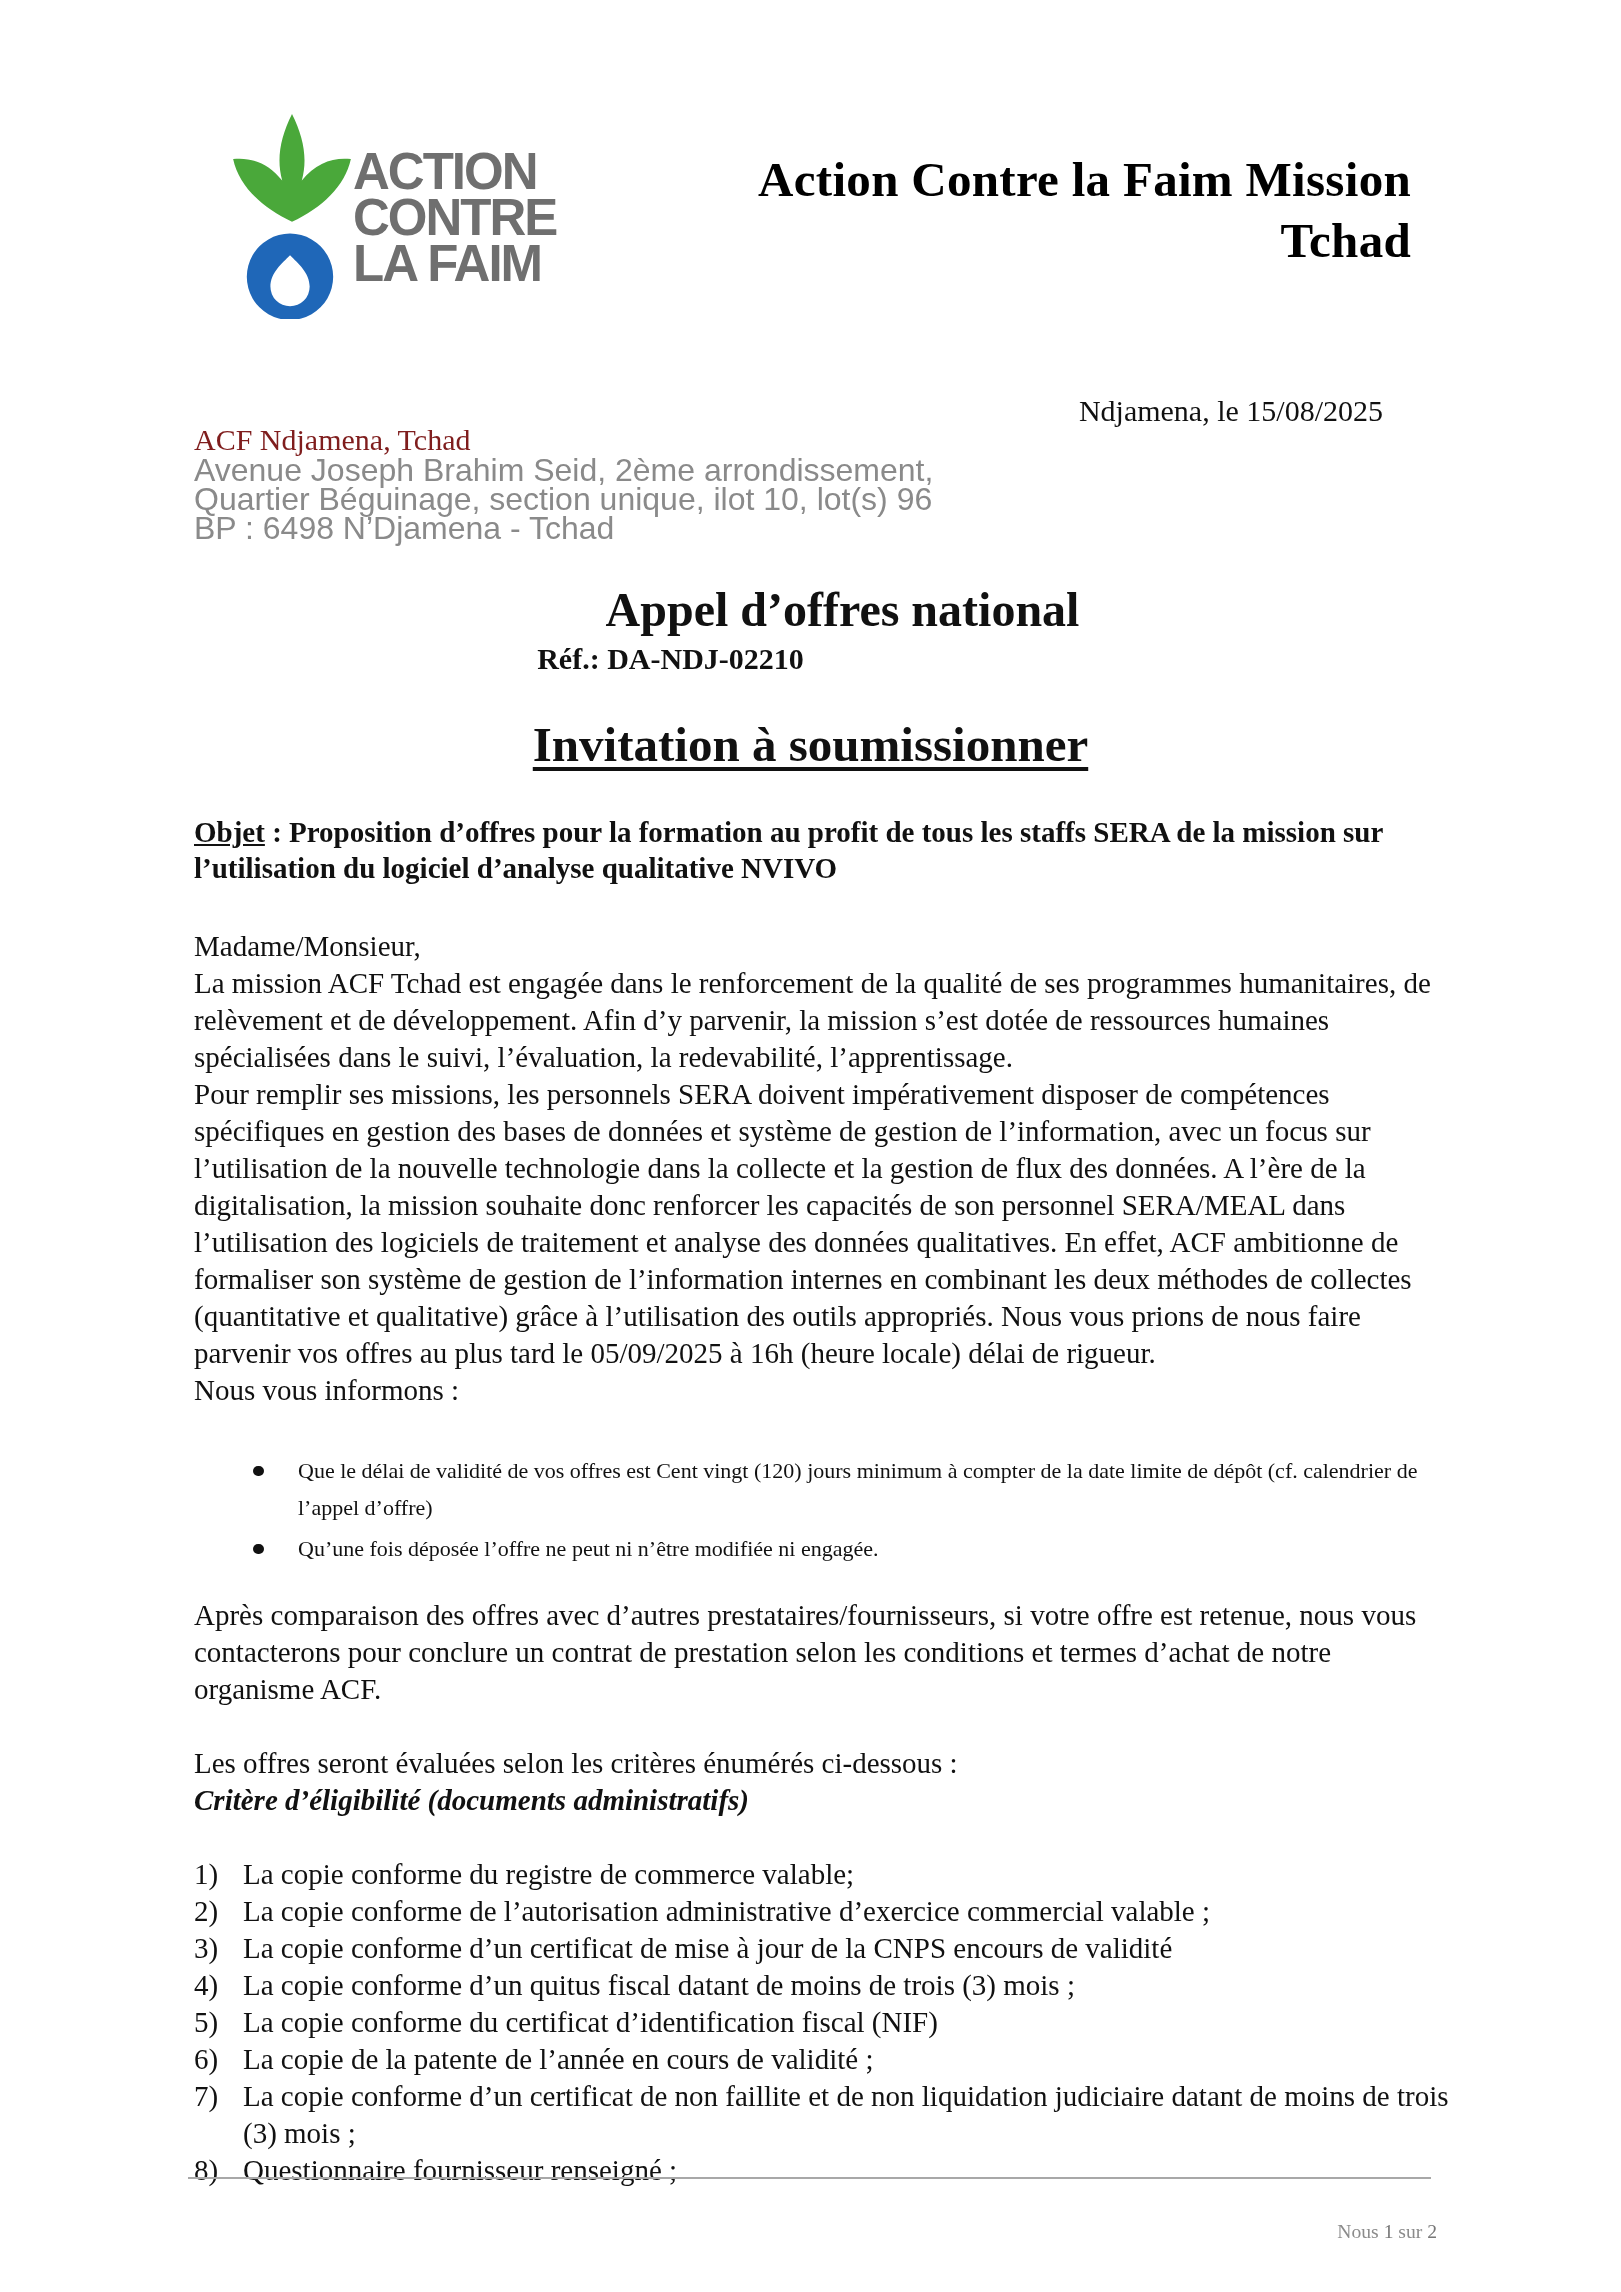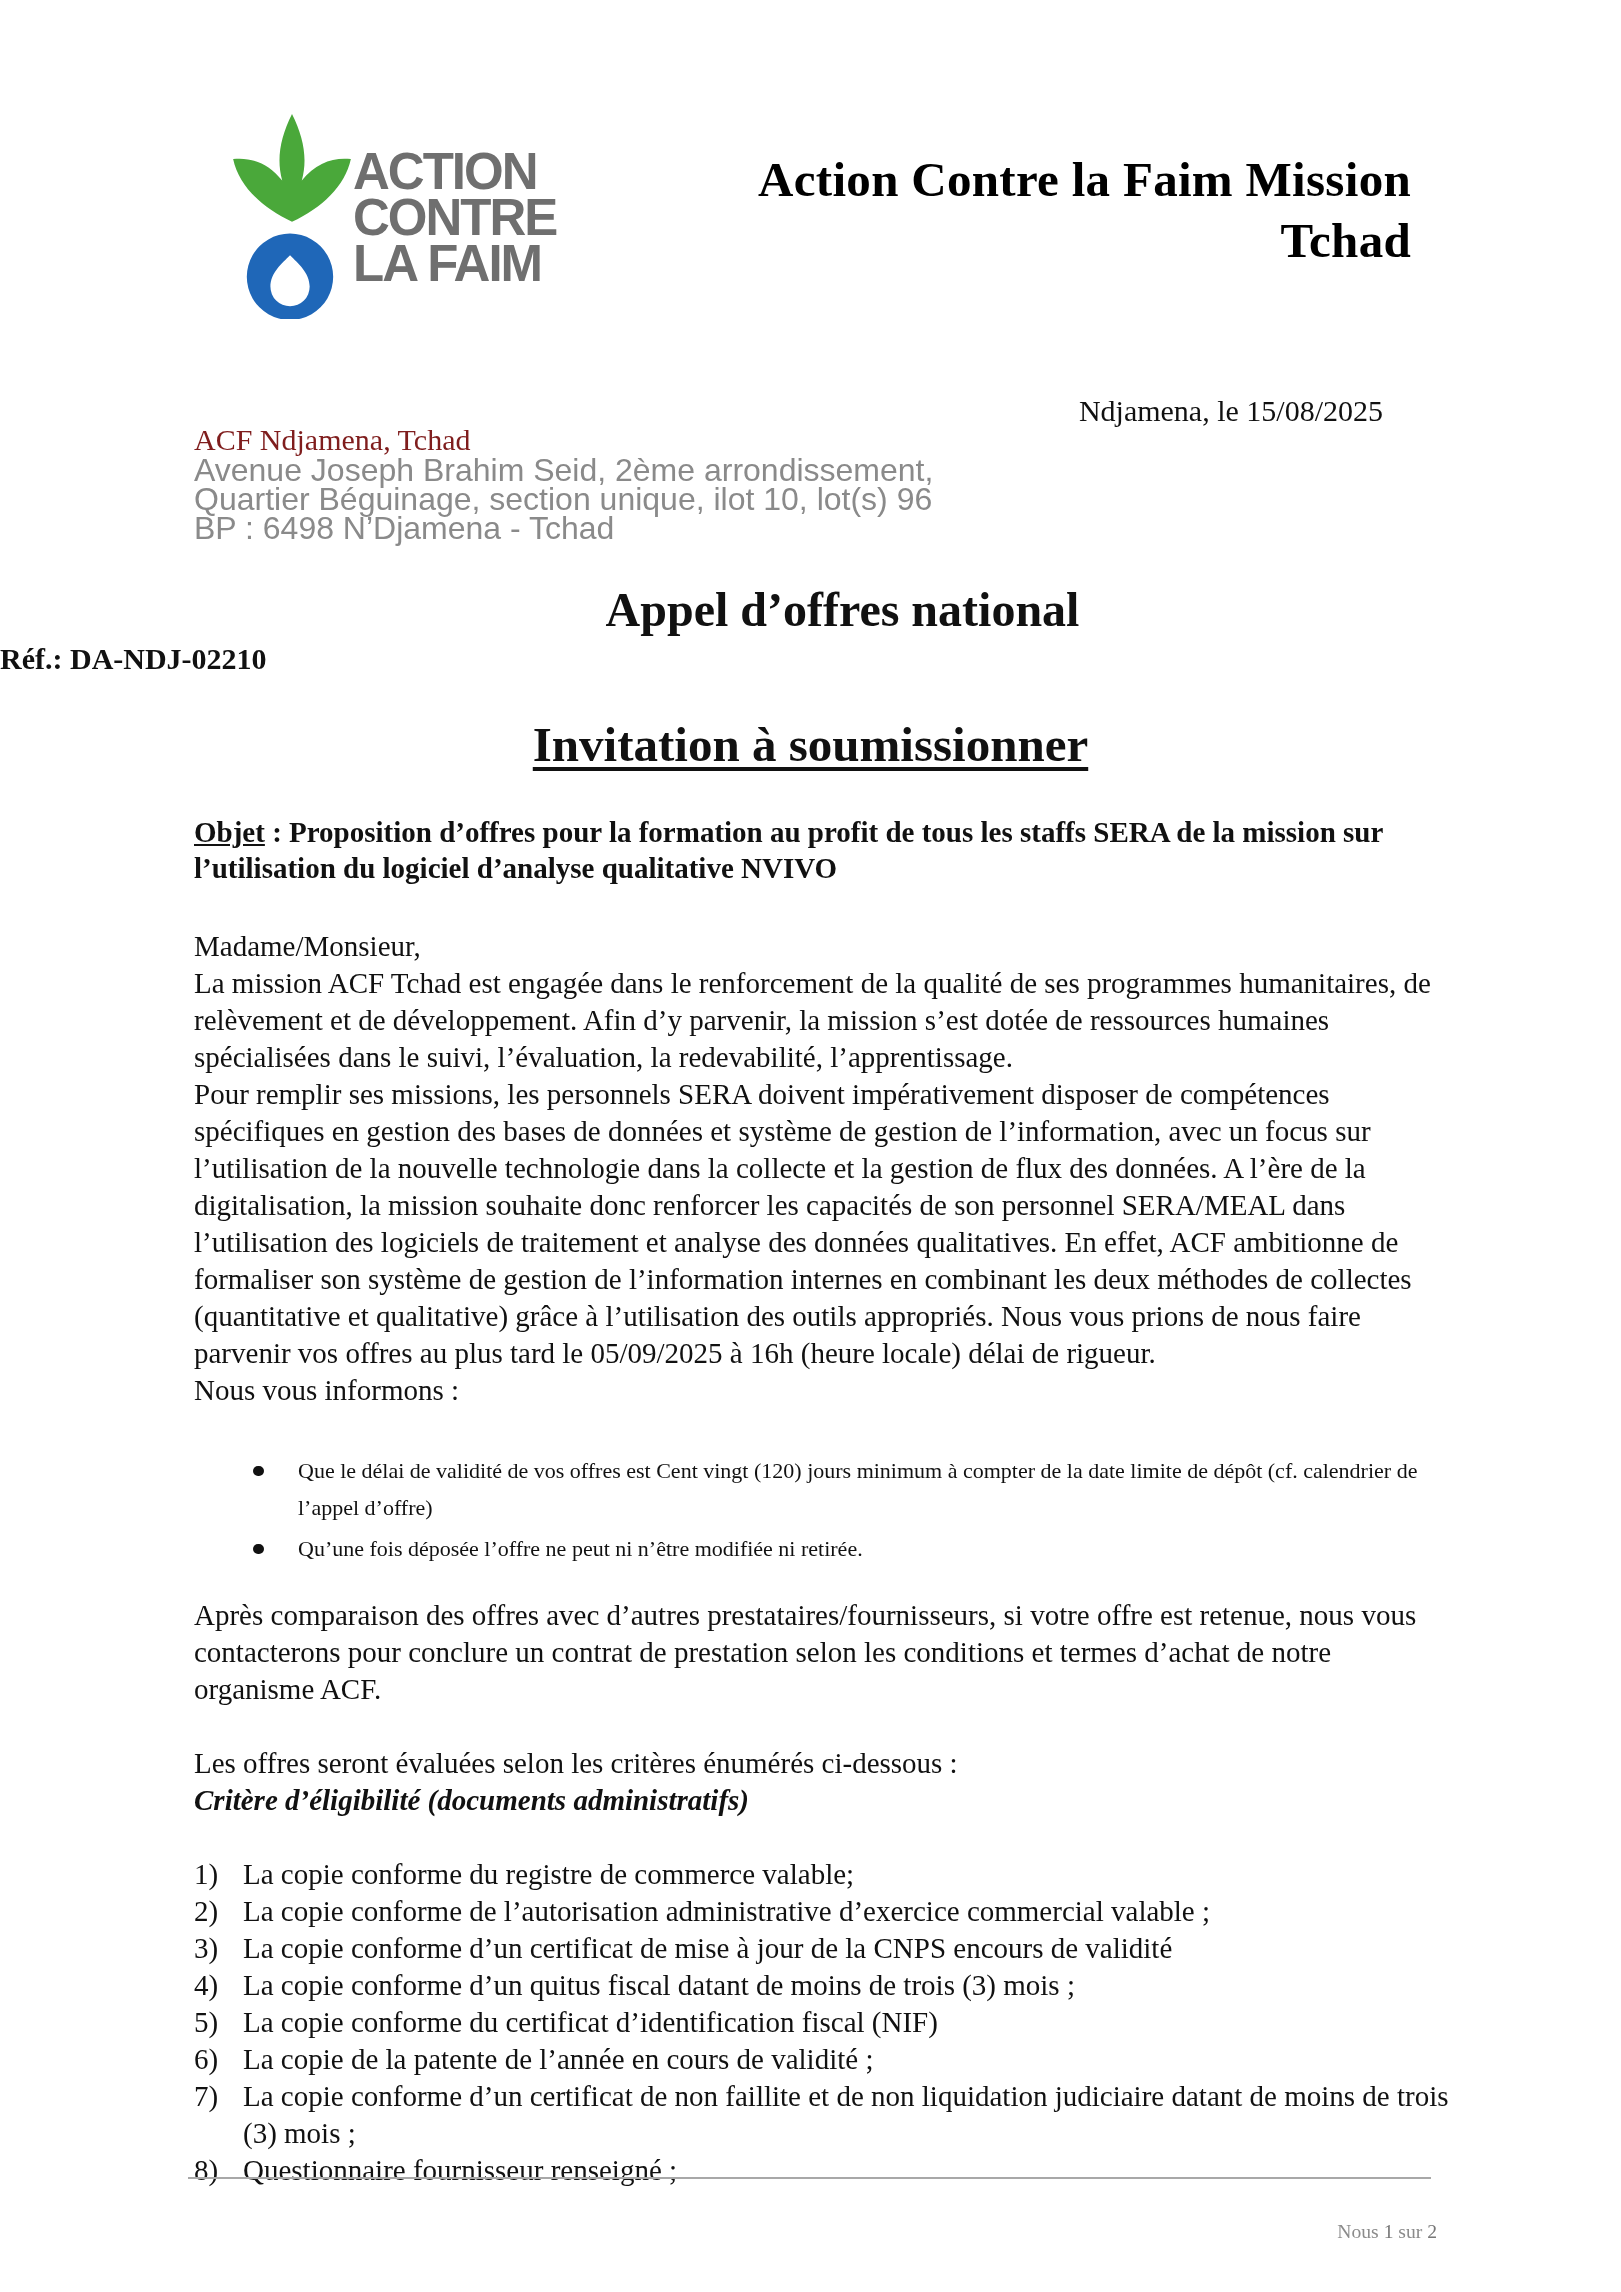--- a/index.html
+++ b/index.html
@@ -19,22 +19,22 @@
                font-family: "Liberation Serif", serif; letter-spacing: 0.3px; }
 
   .sender { position: absolute; left: 194px; top: 394px; }
   .sender-name { font-size: 30px; line-height: 33px; color: #7f1d1d; margin-top: 29px; }
   .addr { font-family: "Liberation Sans", "DejaVu Sans", sans-serif; color: #8a8a8a;
           font-size: 32px; line-height: 29px; }
   .date { position: absolute; right: 238px; top: 394px; font-size: 30px; line-height: 33px; }
 
   .main-title { position: absolute; left: 12px; width: 1621px; text-align: center; top: 580px;
                 font-size: 48px; font-weight: bold; line-height: 59px; padding-left: 20px; }
-  .ref { position: absolute; left: 0; width: 1325px; text-align: left; top: 641px;
-         font-size: 30px; font-weight: bold; line-height: 35px; }
+  .ref { position: absolute; left: 0; width: 1325px; text-align: center; top: 641px;
+         font-size: 30px; font-weight: bold; line-height: 35px; padding-left: 8px; }
   .invitation { position: absolute; left: 0; width: 1621px; text-align: center; top: 714px;
                 font-size: 49px; font-weight: bold; line-height: 61px; text-decoration: underline;
                 text-underline-offset: 5.9px; }
 
   .objet { position: absolute; left: 194px; top: 814px; width: 1255px;
            font-size: 29px; line-height: 36px; font-weight: bold; }
   .objet .u { text-decoration: underline; }
 
   .body-text { position: absolute; left: 194px; width: 1245px; font-size: 29px; line-height: 37px; }
   .body-text p { margin: 0; }
@@ -94,21 +94,21 @@
 
 <div class="body-text" style="top:928px;">
   <p>Madame/Monsieur,</p>
   <p>La mission ACF Tchad est engagée dans le renforcement de la qualité de ses programmes humanitaires, de relèvement et de développement. Afin d’y parvenir, la mission s’est dotée de ressources humaines spécialisées dans le suivi, l’évaluation, la redevabilité, l’apprentissage.</p>
   <p><span>Pour remplir ses missions, les personnels SERA doivent impérativement disposer de compétences spécifiques en gestion des bases de données et système de gestion de l’information, avec un focus sur l’utilisation de la nouvelle technologie dans la collecte et la gestion de flux des données. A l’ère de la digitalisation, la mission souhaite donc renforcer les capacités de son personnel SERA/MEAL dans l’utilisation des logiciels de traitement et analyse des données qualitatives. En effet, ACF ambitionne de formaliser son système de gestion de l’information internes en combinant les deux méthodes de collectes (quantitative et qualitative) grâce à l’utilisation des outils appropriés. Nous vous prions de nous faire parvenir vos offres au plus tard le </span><span class="b">05/09/2025</span><span> à </span><span class="b">16h</span><span> (heure locale) délai de rigueur.</span></p>
   <p>Nous vous informons :</p>
 </div>
 
 <ul class="bullets">
   <li><span class="dot"></span><span>Que le délai de validité de vos offres est Cent vingt (</span><span class="b">120</span><span>) jours minimum à compter de la date limite de dépôt (cf. calendrier de l’appel d’offre)</span></li>
-  <li><span class="dot"></span><span>Qu’une fois déposée l’offre ne peut ni n’être modifiée ni retirée.</span><span class="b"></span><span></span></li>
+  <li><span class="dot"></span><span>Qu’une fois déposée l’offre ne peut ni n’être modifiée ni engagée.</span><span class="b"></span><span></span></li>
 </ul>
 
 <div class="body-text" style="top:1597px;">
   <p>Après comparaison des offres avec d’autres prestataires/fournisseurs, si votre offre est retenue, nous vous contacterons pour conclure un contrat de prestation selon les conditions et termes d’achat de notre organisme ACF.</p>
 </div>
 
 <div class="body-text" style="top:1745px;">
   <p>Les offres seront évaluées selon les critères énumérés ci-dessous :</p>
   <p class="crit-head">Critère d’éligibilité (documents administratifs)</p>
 </div>

